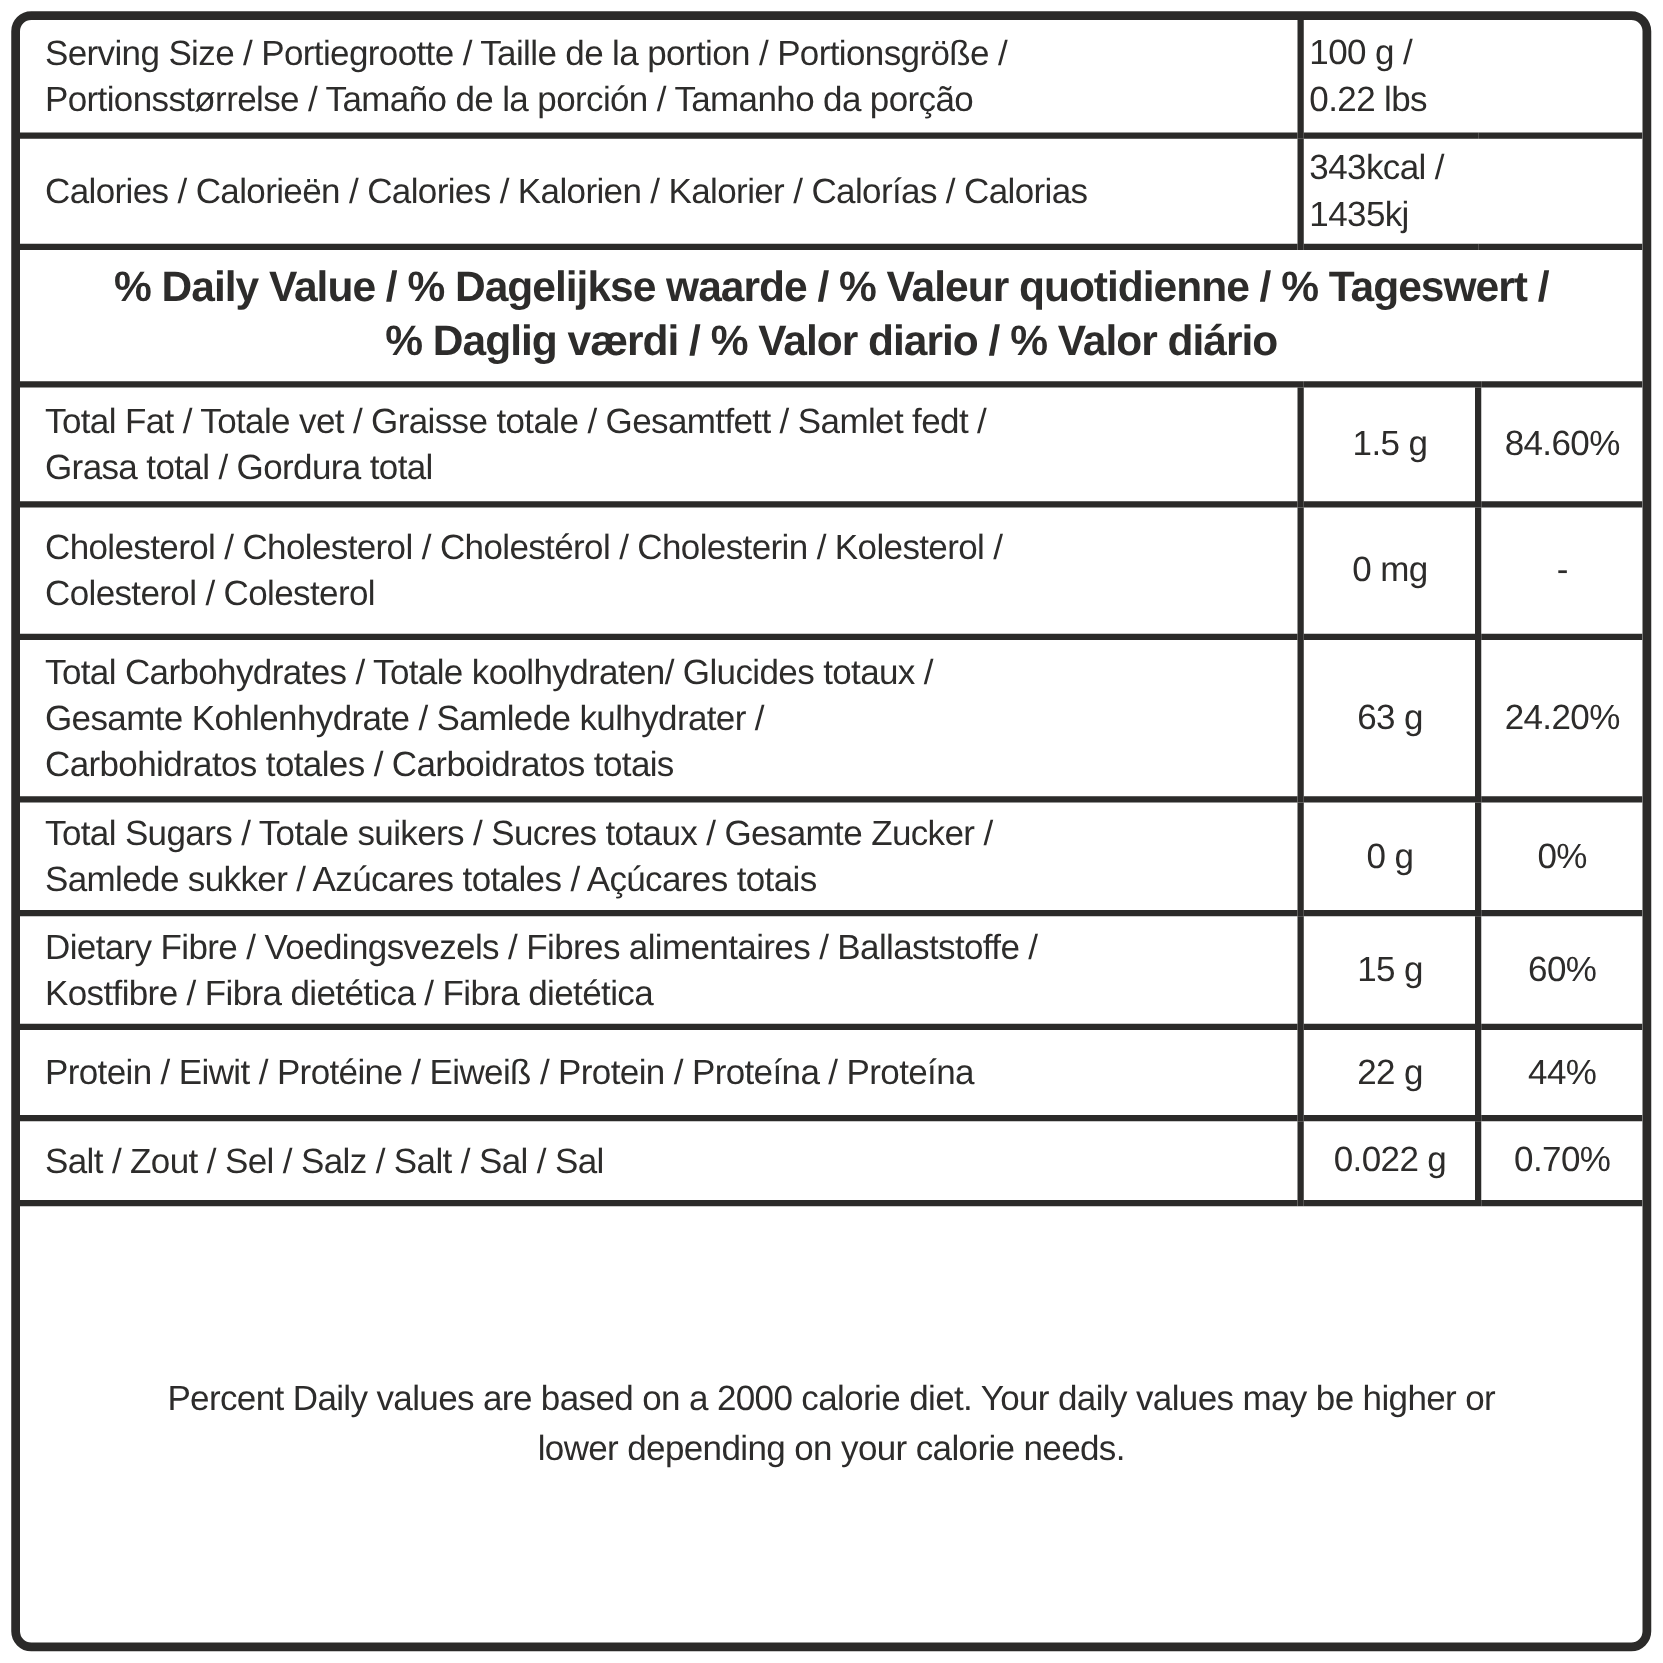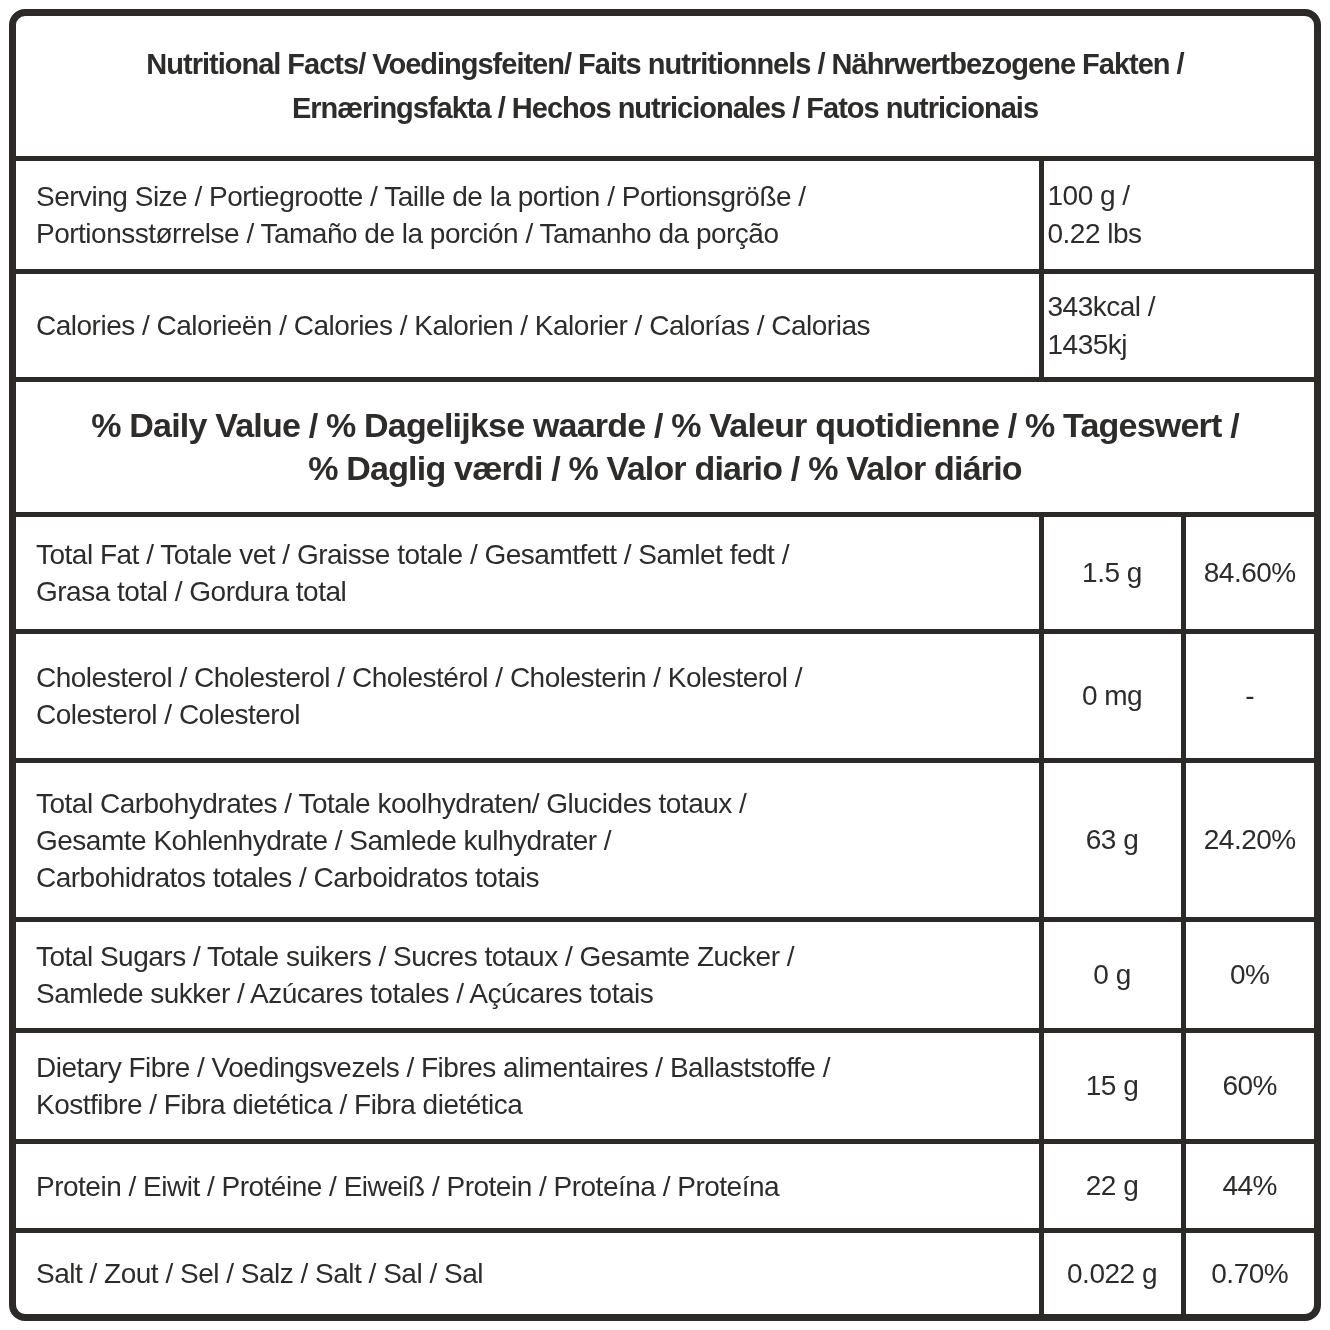--- a/index.html
+++ b/index.html
@@ -97,24 +97,20 @@
 
 <div class="sheet">
   <table class="facts">
     <colgroup>
       <col class="c-label">
       <col class="c-amount">
       <col class="c-dv">
     </colgroup>
 
     <tbody>
-        <tr class="r-title">
-      <td colspan="3" class="cell-title">Nutritional Facts/ Voedingsfeiten/ Faits nutritionnels / Nährwertbezogene Fakten /
-Ernæringsfakta / Hechos nutricionales / Fatos nutricionais</td>
-    </tr>
 
     <tr class="r-serving">
       <td class="cell-label">Serving Size / Portiegrootte / Taille de la portion / Portionsgröße /
 Portionsstørrelse / Tamaño de la porción / Tamanho da porção</td>
       <td colspan="2" class="cell-merged">100 g /
 0.22 lbs</td>
     </tr>
 
     <tr class="r-calories">
       <td class="cell-label">Calories / Calorieën / Calories / Kalorien / Kalorier / Calorías / Calorias</td>
@@ -169,15 +165,19 @@
       <td class="cell-amount">22 g</td>
       <td class="cell-dv">44%</td>
     </tr>
 
     <tr class="r-salt">
       <td class="cell-label">Salt / Zout / Sel / Salz / Salt / Sal / Sal</td>
       <td class="cell-amount">0.022 g</td>
       <td class="cell-dv">0.70%</td>
     </tr>
 
+    <tr class="r-footer">
+      <td colspan="3" class="cell-footer">Percent Daily values are based on a 2000 calorie diet. Your daily values may be higher or
+lower depending on your calorie needs.</td>
+    </tr>
   </tbody>
     </table>
 </div>
 
 </body></html>

